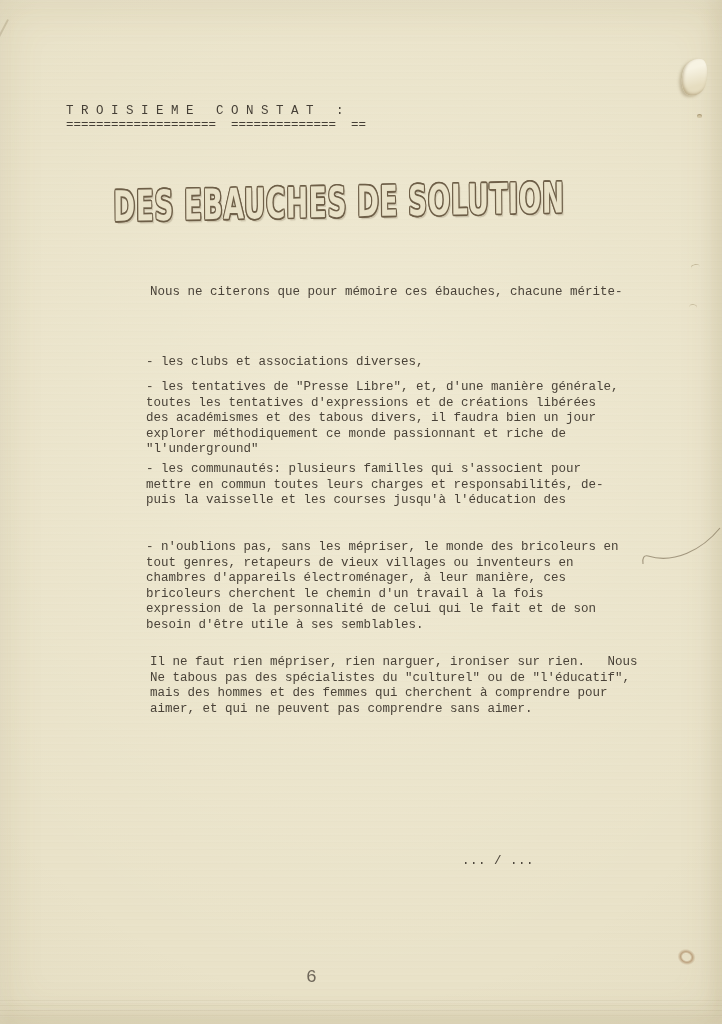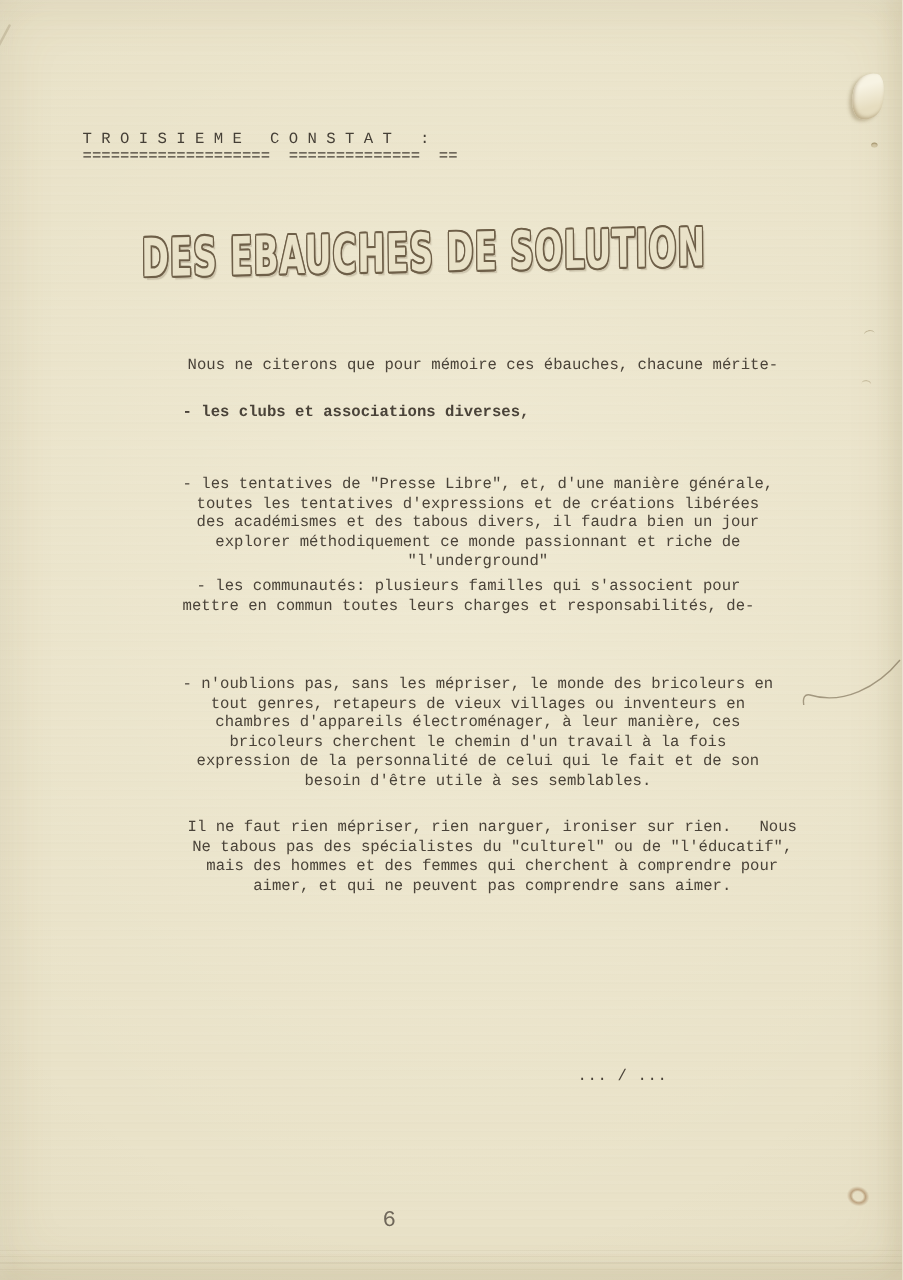--- a/index.html
+++ b/index.html
@@ -7,21 +7,20 @@
     position:relative;
     width:722px;height:1024px;
     background:
       radial-gradient(120% 100% at 50% 42%, rgba(255,252,238,0.28) 0%, rgba(255,252,238,0) 55%, rgba(130,110,62,0.10) 100%),
       repeating-linear-gradient(180deg, rgba(255,255,255,0.03) 0 2px, rgba(0,0,0,0.008) 2px 3px, transparent 3px 7px),
       #e9e2c8;
     box-shadow: inset 0 0 45px rgba(125,105,60,0.14), inset -5px -8px 18px rgba(125,105,60,0.10), inset 3px 3px 12px rgba(255,255,245,0.25);
     overflow:hidden;
     font-family:"Liberation Mono", monospace;
     color:#4a4339;
-    text-align:center;
   }
   .abs{position:absolute;}
   .mono{font-size:12.5px;line-height:15.5px;letter-spacing:0;white-space:pre;}
   .line{white-space:pre;}
   .header-letters{left:66px;top:104px;color:#453f36;}
   .header-underline{left:66px;top:118px;color:#453f36;}
   .doc-title{
     left:113px;top:184px;
     font-family:"DejaVu Sans", sans-serif;
     font-weight:bold;
@@ -33,21 +32,21 @@
       -1.4px -1.4px 0 #6e5f48, 1.4px -1.4px 0 #6e5f48,
       -1.4px 1.4px 0 #6e5f48, 1.4px 1.4px 0 #6e5f48,
       -1.7px 0 0 #6e5f48, 1.7px 0 0 #6e5f48,
       0 -1.7px 0 #6e5f48, 0 1.7px 0 #6e5f48,
       3px 3px 1px rgba(110,95,72,0.25);
     transform:scaleX(0.63) rotate(-0.7deg);
     transform-origin:left top;
   }
   .para-intro{left:78px;top:285px;}
   .para-intro .line:first-child{padding-left:72px;}
-  .item1{left:146px;top:323px;font-weight:bold;}
+  .item1{left:146px;top:355px;}
   .item2{left:146px;top:357px;}
   .item3{left:146px;top:380px;}
   .item4{left:146px;top:462px;}
   .item5{left:146px;top:540px;}
   .closing{left:150px;top:655px;}
   .continuation{left:462px;top:854px;letter-spacing:0.5px;}
   .page-number{left:306px;top:966px;font-size:18px;line-height:22px;color:#6f675a;}
   
   .tear{
     left:682px;top:58px;width:25px;height:38px;
@@ -79,21 +78,21 @@
 
   <div class="abs mono header-letters">T R O I S I E M E   C O N S T A T   :</div>
   <div class="abs mono header-underline">====================  ==============  ==</div>
 
   <div class="abs doc-title">DES EBAUCHES DE SOLUTION</div>
 
   <div class="abs mono para-intro"><div class="line">Nous ne citerons que pour mémoire ces ébauches, chacune mérite-</div></div>
 
   <div class="abs mono item1"><div class="line">- les clubs et associations diverses,</div></div>
   <div class="abs mono item3"><div class="line">- les tentatives de "Presse Libre", et, d'une manière générale,</div><div class="line">toutes les tentatives d'expressions et de créations libérées</div><div class="line">des académismes et des tabous divers, il faudra bien un jour</div><div class="line">explorer méthodiquement ce monde passionnant et riche de</div><div class="line">"l'underground"</div></div>
-  <div class="abs mono item4"><div class="line">- les communautés: plusieurs familles qui s'associent pour</div><div class="line">mettre en commun toutes leurs charges et responsabilités, de-</div></div>
+  <div class="abs mono item4"><div class="line">- les communautés: plusieurs familles qui s'associent pour</div><div class="line">mettre en commun toutes leurs charges et responsabilités, de-</div><div class="line">puis la vaisselle et les courses jusqu'à l'éducation des</div></div>
   <div class="abs mono item5"><div class="line">- n'oublions pas, sans les mépriser, le monde des bricoleurs en</div><div class="line">tout genres, retapeurs de vieux villages ou inventeurs en</div><div class="line">chambres d'appareils électroménager, à leur manière, ces</div><div class="line">bricoleurs cherchent le chemin d'un travail à la fois</div><div class="line">expression de la personnalité de celui qui le fait et de son</div><div class="line">besoin d'être utile à ses semblables.</div></div>
 
   <div class="abs mono closing"><div class="line">Il ne faut rien mépriser, rien narguer, ironiser sur rien.   Nous</div><div class="line">Ne tabous pas des spécialistes du "culturel" ou de "l'éducatif",</div><div class="line">mais des hommes et des femmes qui cherchent à comprendre pour</div><div class="line">aimer, et qui ne peuvent pas comprendre sans aimer.</div></div>
 
   <div class="abs mono continuation">... / ...</div>
   <div class="abs page-number">6</div>
 
   <div class="abs tear"></div>
   <div class="abs tear-dot"></div>
   <div class="abs dent-1"></div>

